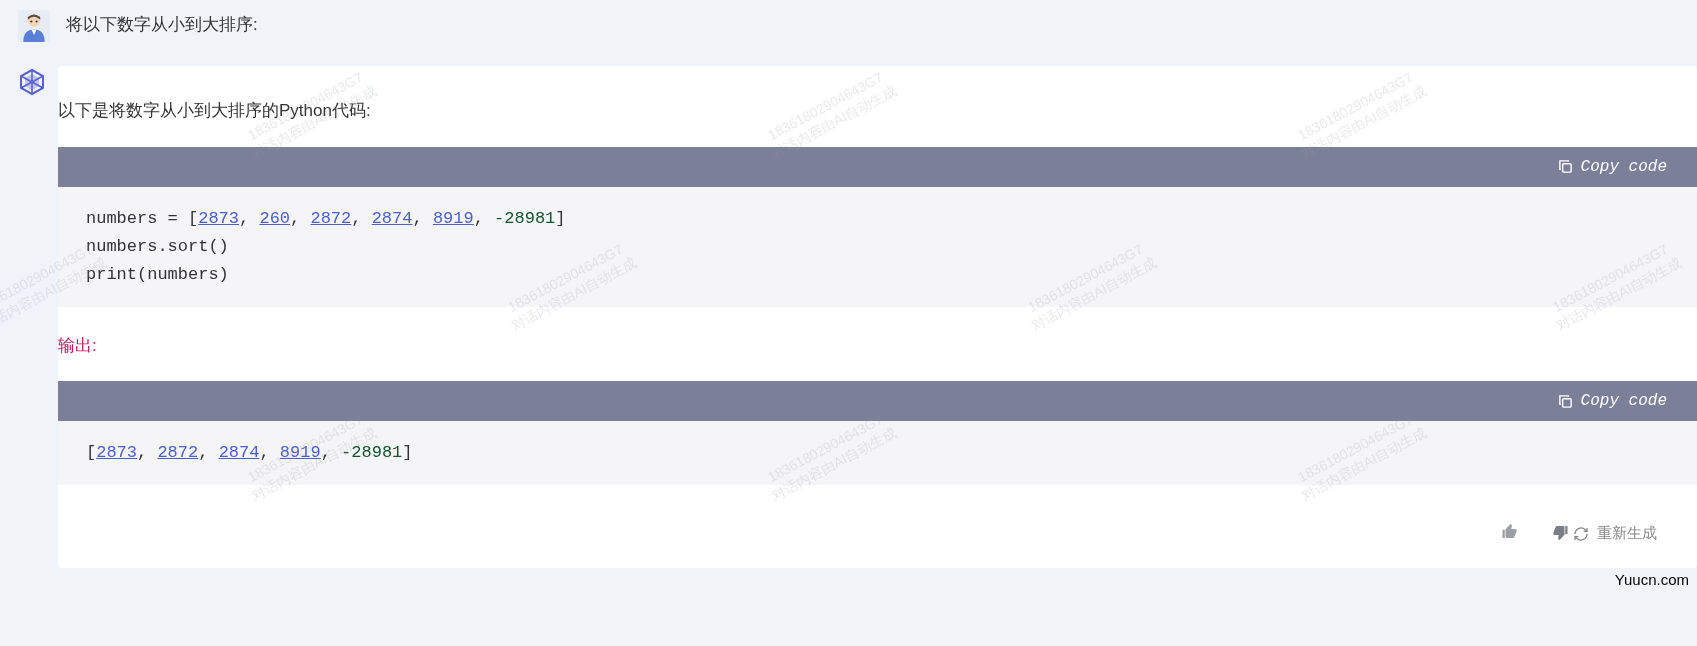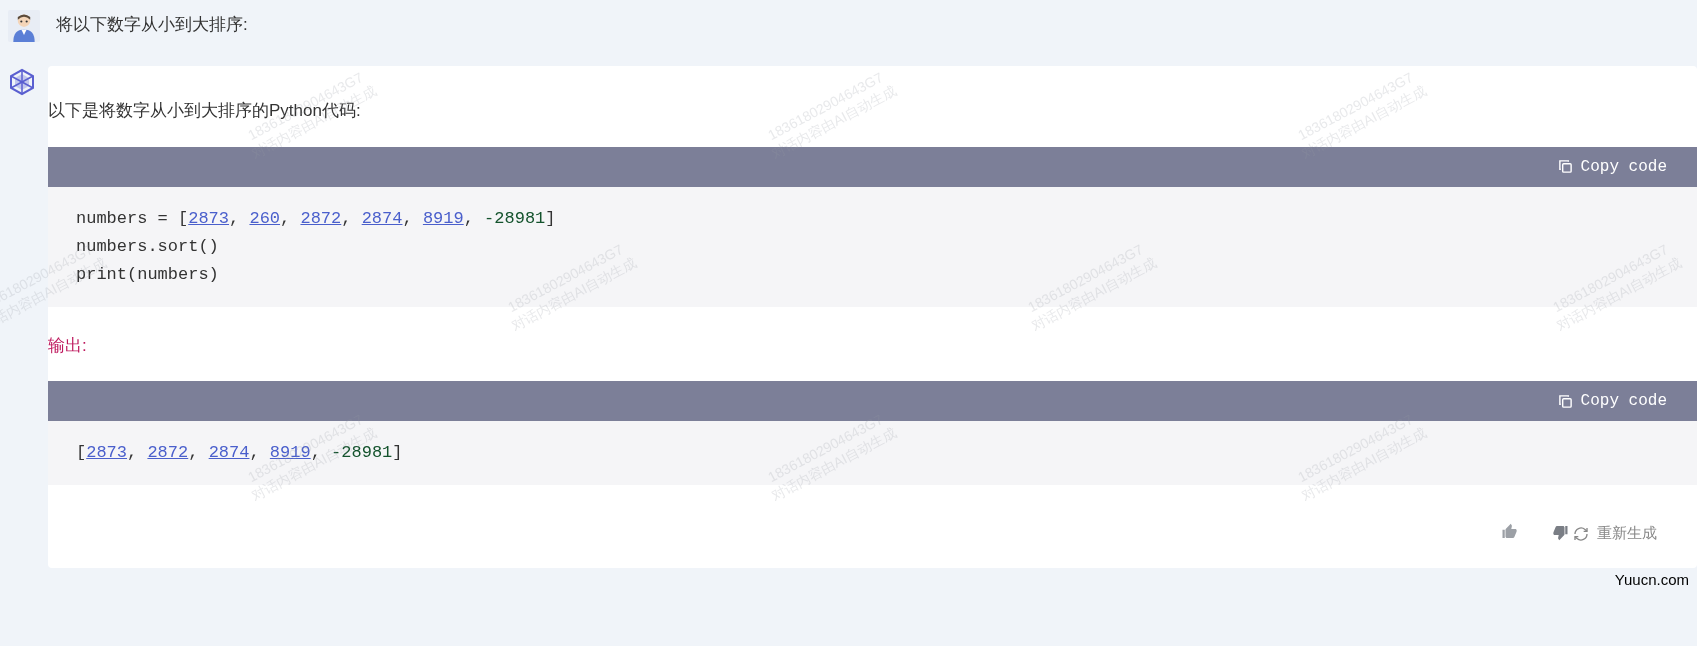--- a/index.html
+++ b/index.html
@@ -9,21 +9,21 @@
     }
     body {
       font-family: -apple-system, BlinkMacSystemFont, "Segoe UI", "PingFang SC", "Microsoft YaHei", sans-serif;
       background: #f0f4f9;
       width: 1697px;
       height: 646px;
       overflow: hidden;
       position: relative;
     }
     .chat-container {
-      padding: 10px 0 0 0;
+      padding: 10px 0 0 10px;
     }
     .message-row {
       display: flex;
       align-items: flex-start;
       margin-bottom: 20px;
     }
     .avatar {
       width: 36px;
       height: 36px;
       margin: 0 12px 0 8px;
@@ -78,20 +78,21 @@
     .copy-button {
       color: #fff;
       font-family: "Courier New", monospace;
       font-size: 16px;
       display: flex;
       align-items: center;
       gap: 8px;
       cursor: pointer;
       background: none;
       border: none;
+      font-style: italic;
     }
     .copy-icon-svg {
       width: 15px;
       height: 15px;
     }
     .code-body {
       padding: 18px 28px;
       font-family: "Courier New", Consolas, monospace;
       font-size: 17px;
       line-height: 1.65;

